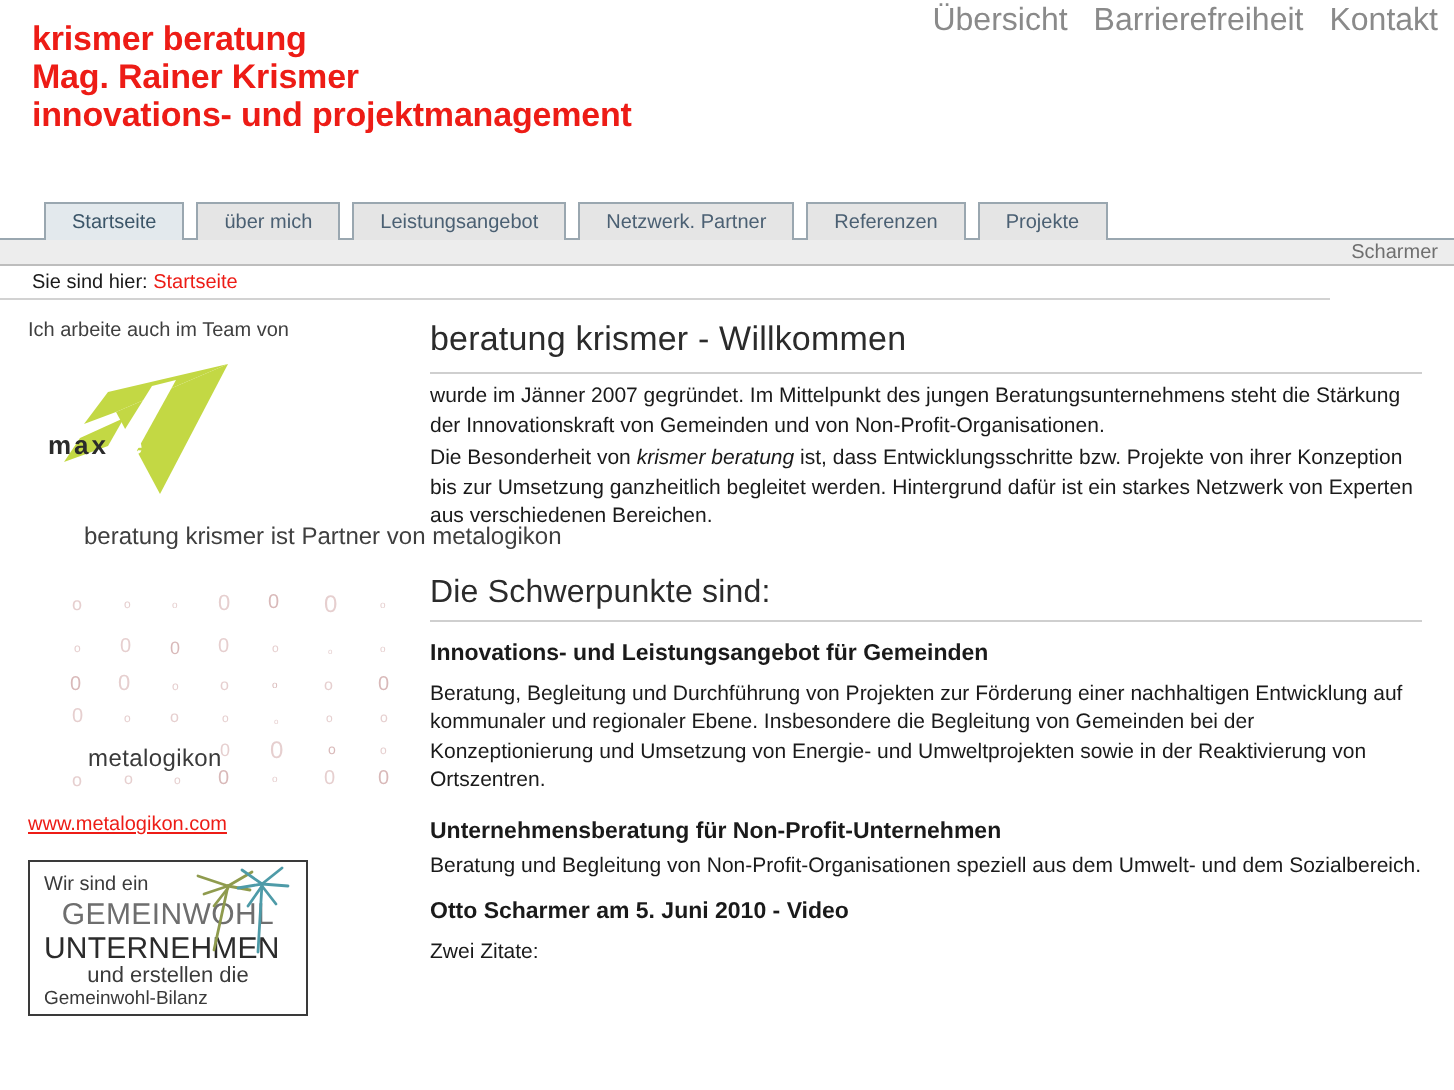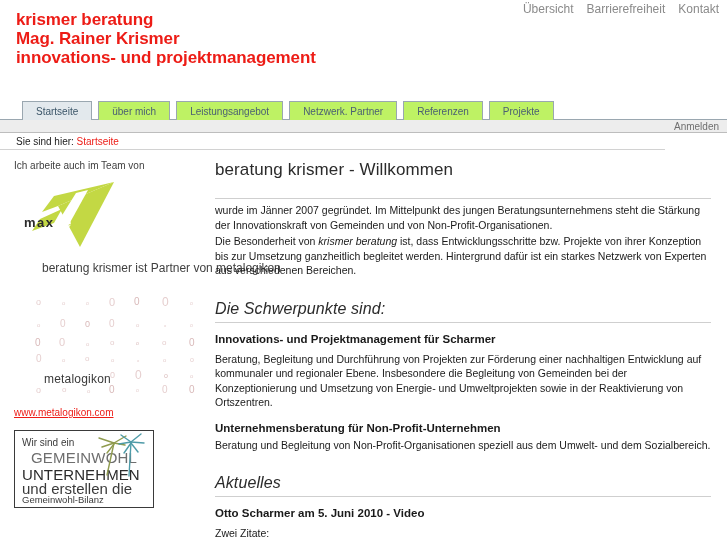--- a/index.html
+++ b/index.html
@@ -16,21 +16,21 @@
     position: relative;
   }
 
   
   .topnav {
     position: absolute;
     top: 2px;
     right: 8px;
     display: flex;
     gap: 13px;
-    font-size: 12px;
+    font-size: 16px;
     color: #8a8a8a;
   }
   .topnav a {
     color: #8a8a8a;
     text-decoration: none;
     white-space: nowrap;
   }
 
   
   .brand {
@@ -59,21 +59,21 @@
     position: absolute;
     left: 22px;
     top: 0;
     display: flex;
     gap: 6px;
     align-items: flex-end;
   }
   .tab {
     border: 1px solid #9aa7b0;
     border-bottom: none;
-    background: #bef264;
+    background: #e5e5e5;
     color: #4b6073;
     font-size: 10px;
     padding: 3px 13px 3px 13px;
     line-height: 11px;
     white-space: nowrap;
     box-sizing: border-box;
     height: 19px;
     display: flex;
     align-items: center;
   }
@@ -194,21 +194,21 @@
     border: 1px solid #3a3a3a;
     box-sizing: border-box;
     position: relative;
     background: #fff;
     padding: 6px 7px;
     overflow: hidden;
   }
   .gw-l1 { font-size: 10px; color: #3a3a3a; line-height: 12px; }
   .gw-l2 { font-size: 15px; color: #6e6e6e; line-height: 17px; letter-spacing: 0.2px; text-align: center; }
   .gw-l3 { font-size: 15px; color: #2b2b2b; font-weight: normal; line-height: 17px; letter-spacing: 0.1px; }
-  .gw-l4 { font-size: 15px; color: #3a3a3a; line-height: 11px; }
+  .gw-l4 { font-size: 11px; color: #3a3a3a; line-height: 11px; text-align: center; }
   .gw-l5 { font-size: 9.5px; color: #3a3a3a; line-height: 11px; }
   .gw-plants {
     position: absolute;
     right: 4px;
     top: 2px;
     width: 56px;
     height: 44px;
   }
 
   
@@ -216,33 +216,32 @@
     position: absolute;
     left: 215px;
     top: 160px;
     width: 496px;
   }
   h1.page-title {
     font-size: 17px;
     font-weight: normal;
     color: #2b2b2b;
     margin: 0 0 4px 0;
-    padding-bottom: 18px;
+    padding-bottom: 6px;
     border-bottom: 1px solid #cfcfcf;
     letter-spacing: 0.1px;
   }
   h2.section-title {
     font-size: 16px;
     font-weight: normal;
     color: #2b2b2b;
     margin: 22px 0 4px 0;
     padding-bottom: 4px;
     border-bottom: 1px solid #cfcfcf;
     letter-spacing: 0.1px;
-    font-style: italic;
   }
   h3.sub {
     font-size: 11.5px;
     font-weight: bold;
     color: #1a1a1a;
     margin: 10px 0 7px 0;
   }
   h3.sub.tight { margin-top: 12px; margin-bottom: 4px; }
   p.body {
     font-size: 10.5px;
@@ -284,21 +283,21 @@
     <div class="tab active">Startseite</div>
     <div class="tab">über mich</div>
     <div class="tab">Leistungsangebot</div>
     <div class="tab">Netzwerk. Partner</div>
     <div class="tab">Referenzen</div>
     <div class="tab">Projekte</div>
   </div>
 </div>
 
 <div class="loginstrip">
-  <a href="#">Anmelden</a>
+  <a href="#">Scharmer</a>
 </div>
 
 <div class="breadcrumb">
   <span class="inner">
     <span>Sie sind hier:</span>
     <a class="crumb-link" href="#">Startseite</a>
   </span>
 </div>
 
 <div class="sidebar">
@@ -408,24 +407,23 @@
 
 
   <p class="body">wurde im Jänner 2007 gegründet. Im Mittelpunkt des jungen Beratungsunternehmens steht die Stärkung der Innovationskraft von Gemeinden und von Non-Profit-Organisationen.</p>
 
   <p class="body">
     <span>Die Besonderheit von </span><em>krismer beratung</em><span> ist, dass Entwicklungsschritte bzw. Projekte von ihrer Konzeption bis zur Umsetzung ganzheitlich begleitet werden. Hintergrund dafür ist ein starkes Netzwerk von Experten aus verschiedenen Bereichen.</span>
   </p>
 
   <h2 class="section-title">Die Schwerpunkte sind:</h2>
 
-  <h3 class="sub">Innovations- und Projektmanagement für Scharmer</h3>
+  <h3 class="sub">Innovations- und Leistungsangebot für Gemeinden</h3>
   <p class="body">Beratung, Begleitung und Durchführung von Projekten zur Förderung einer nachhaltigen Entwicklung auf kommunaler und regionaler Ebene. Insbesondere die Begleitung von Gemeinden bei der Konzeptionierung und Umsetzung von Energie- und Umweltprojekten sowie in der Reaktivierung von Ortszentren.</p>
 
   <h3 class="sub tight">Unternehmensberatung für Non-Profit-Unternehmen</h3>
   <p class="body">Beratung und Begleitung von Non-Profit-Organisationen speziell aus dem Umwelt- und dem Sozialbereich.</p>
 
-  <h2 class="section-title">Aktuelles</h2>
 
   <h3 class="sub">Otto Scharmer am 5. Juni 2010 - Video</h3>
   <p class="quote">Zwei Zitate:</p>
 
 </div>
 
 </body></html>

